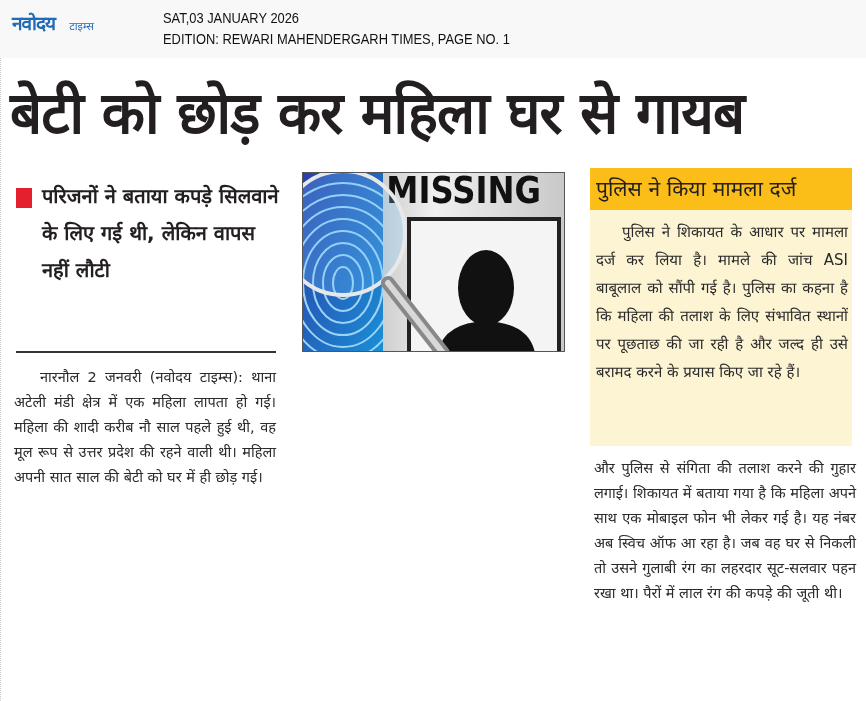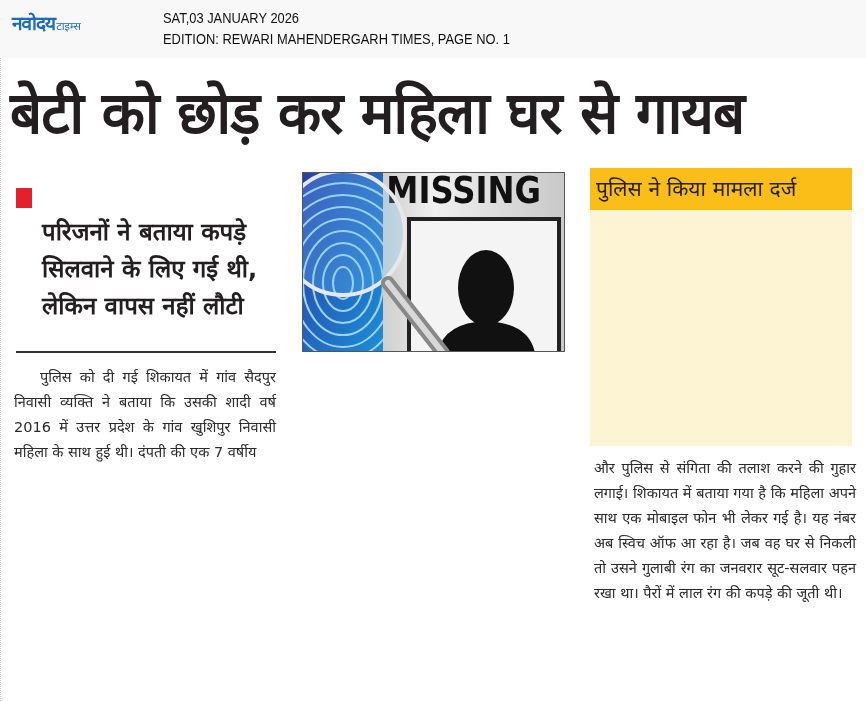--- a/index.html
+++ b/index.html
@@ -13,21 +13,21 @@
     .logo {
       position: absolute; left: 12px; top: 10px; height: 22px;
       display: flex; align-items: baseline;
     }
     .logo-main {
       font-family: "DejaVu Sans", sans-serif; font-weight: bold;
       font-size: 19px; color: #1e6bb8; letter-spacing: -1px;
     }
     .logo-sub {
       font-family: "DejaVu Sans", sans-serif; font-size: 11px;
-      color: #1e6bb8; margin-left: 1px;
+      color: #1e6bb8; margin-left: 14px;
     }
     .meta {
       position: absolute; left: 163px; top: 8px;
       font-family: "Liberation Sans", sans-serif; font-size: 14px;
       color: #111; line-height: 21px; transform: scaleX(0.92); transform-origin: left top;
     }
 
     .page-left-edge {
       position: absolute; left: 0; top: 58px; width: 2px; height: 643px;
       border-left: 1px dotted #c8c8c8;
@@ -44,21 +44,21 @@
     .subhead {
       position: absolute; left: 16px; top: 178px; width: 265px;
     }
     .subhead-bullet {
       position: absolute; left: 0; top: 10px; width: 16px; height: 20px;
       background: #e5202e;
     }
     .subhead-text {
       position: absolute; left: 26px; top: 0; width: 245px;
       font-family: "DejaVu Sans", sans-serif; font-weight: bold;
-      font-size: 24px; line-height: 37px; color: #231f20; margin-top: 36px;
+      font-size: 20px; line-height: 37px; color: #231f20;
     }
     .subhead-rule {
       position: absolute; left: 16px; top: 351px; width: 260px; height: 2px;
       background: #333;
     }
 
     .col {
       position: absolute;
       font-family: "DejaVu Sans", sans-serif; font-size: 14.5px;
       line-height: 25px; color: #2a2a2a; text-align: justify;
@@ -151,25 +151,26 @@
     <rect x="106" y="46" width="150" height="134" fill="#f4f4f4" stroke="#222" stroke-width="4"></rect>
     <ellipse cx="183" cy="115" rx="28" ry="38" fill="#111"></ellipse>
     <path d="M135 180 Q140 150 183 148 Q226 150 232 180 Z" fill="#111"></path>
     <circle cx="40" cy="60" r="62" fill="rgba(120,200,255,0.25)" stroke="#e8e8e8" stroke-width="4"></circle>
     <line x1="85" y1="110" x2="140" y2="180" stroke="#888" stroke-width="14" stroke-linecap="round"></line>
     <line x1="85" y1="110" x2="140" y2="180" stroke="#d8d8d8" stroke-width="6" stroke-linecap="round"></line>
   </svg>
 </div>
 
 <div class="col col-left">
-  <p>पुलिस को दी गई शिकायत में गांव सैदपुर निवासी व्यक्ति ने बताया कि उसकी शादी वर्ष 2016 में उत्तर प्रदेश के गांव खुशिपुर निवासी महिला के साथ हुई थी। दंपती की एक 7 वर्षीय</p>
+  <p>नारनौल 2 जनवरी (नवोदय टाइम्स): थाना अटेली मंडी क्षेत्र में एक महिला लापता हो गई। महिला की शादी करीब नौ साल पहले हुई थी, वह मूल रूप से उत्तर प्रदेश की रहने वाली थी। महिला अपनी सात साल की बेटी को घर में ही छोड़ गई।</p>
 </div>
 
 <div class="col col-mid">
 </div>
 
 <div class="box">
   <div class="box-title">पुलिस ने किया मामला दर्ज</div>
+  <div class="box-body">पुलिस ने शिकायत के आधार पर मामला दर्ज कर लिया है। मामले की जांच ASI बाबूलाल को सौंपी गई है। पुलिस का कहना है कि महिला की तलाश के लिए संभावित स्थानों पर पूछताछ की जा रही है और जल्द ही उसे बरामद करने के प्रयास किए जा रहे हैं।</div>
 </div>
 
 <div class="col col-right">
-  <p class="noindent">और पुलिस से संगिता की तलाश करने की गुहार लगाई। शिकायत में बताया गया है कि महिला अपने साथ एक मोबाइल फोन भी लेकर गई है। यह नंबर अब स्विच ऑफ आ रहा है। जब वह घर से निकली तो उसने गुलाबी रंग का जनवरार सूट-सलवार पहन रखा था। पैरों में लाल रंग की कपड़े की जूती थी।</p>
+  <p class="noindent">और पुलिस से संगिता की तलाश करने की गुहार लगाई। शिकायत में बताया गया है कि महिला अपने साथ एक मोबाइल फोन भी लेकर गई है। यह नंबर अब स्विच ऑफ आ रहा है। जब वह घर से निकली तो उसने गुलाबी रंग का लहरदार सूट-सलवार पहन रखा था। पैरों में लाल रंग की कपड़े की जूती थी।</p>
 </div>
 
 </body></html>

